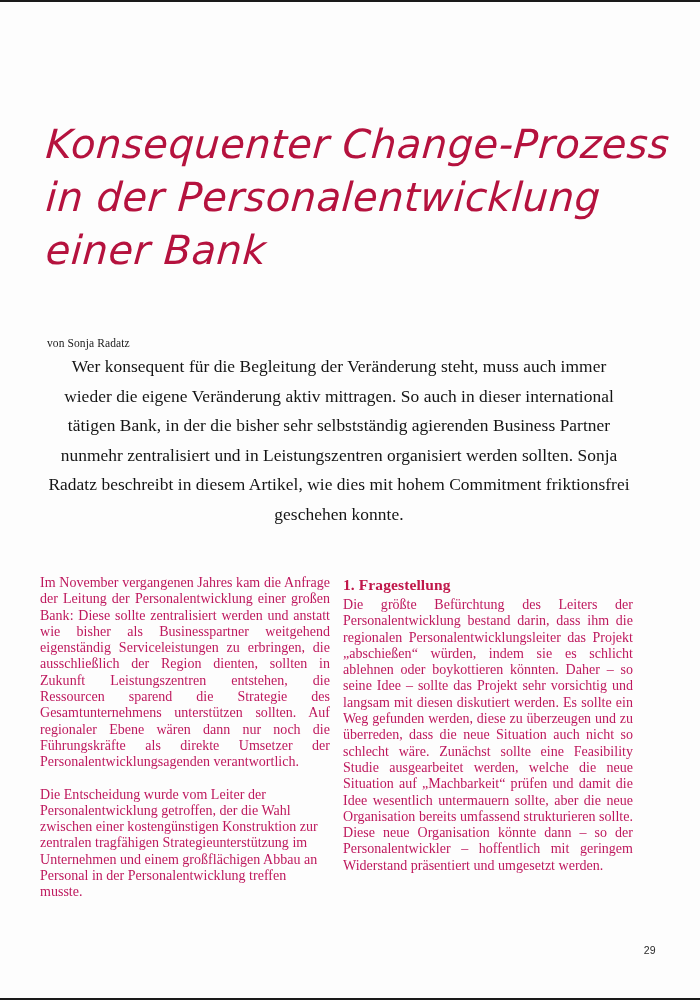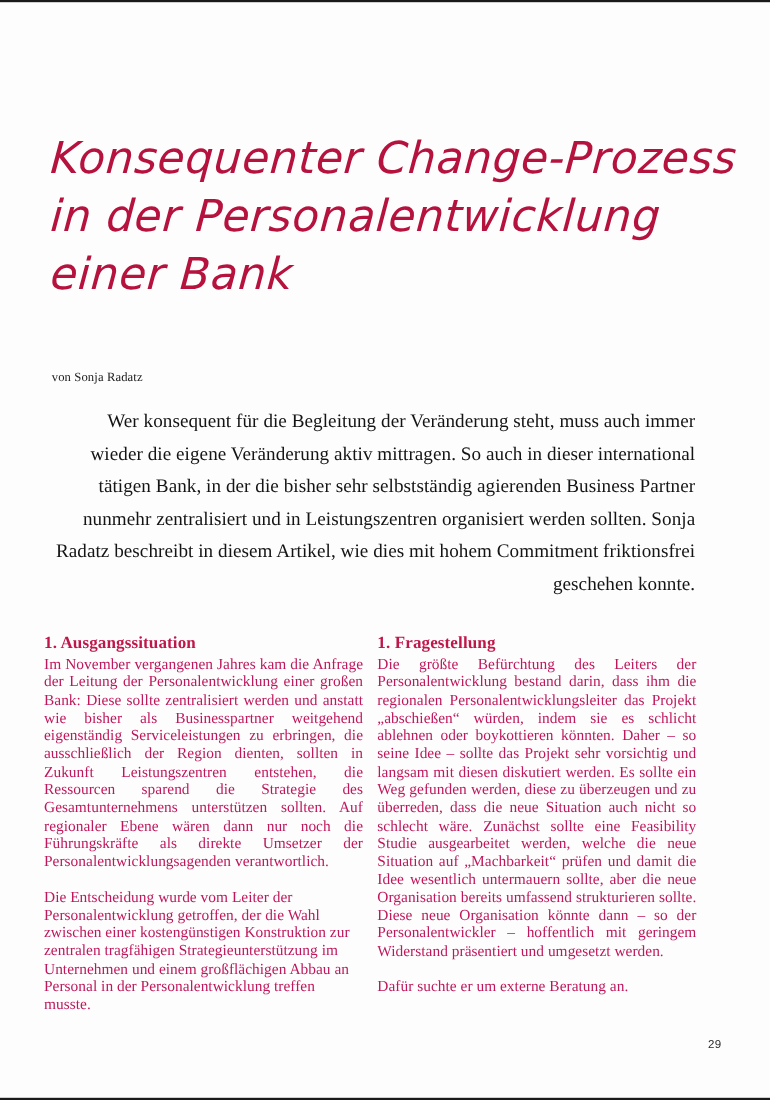--- a/index.html
+++ b/index.html
@@ -55,26 +55,26 @@
     font-family: "Liberation Serif", "DejaVu Serif", serif;
     font-size: 11.5px;
     color: #1b1b1b;
     letter-spacing: 0.1px;
   }
 
   
   .lead {
     position: absolute;
     left: 46px;
-    top: 368px;
+    top: 352px;
     width: 586px;
     font-size: 17.4px;
     line-height: 29.5px;
     color: #141414;
-    text-align: right;
+    text-align: center;
     letter-spacing: 0.05px;
   }
 
   
   .columns {
     position: absolute;
     left: 40px;
     top: 575px;
     width: 620px;
     display: flex;
@@ -134,29 +134,27 @@
     <div class="title-line">einer Bank</div>
   </div>
 
   <div class="author">von Sonja Radatz</div>
 
   <div class="lead">Wer konsequent für die Begleitung der Veränderung steht, muss auch immer wieder die eigene Veränderung aktiv mittragen. So auch in dieser international tätigen Bank, in der die bisher sehr selbstständig agierenden Business Partner nunmehr zentralisiert und in Leistungszentren organisiert werden sollten. Sonja Radatz beschreibt in diesem Artikel, wie dies mit hohem Commitment friktionsfrei geschehen konnte.</div>
 
   <div class="columns">
 
     <div class="col">
-      <h2 class="section-heading">1. Ausgangssituation</h2>
       <p>Im November vergangenen Jahres kam die Anfrage der Leitung der Personalentwicklung einer großen Bank: Diese sollte zentralisiert werden und anstatt wie bisher als Businesspartner weitgehend eigenständig Serviceleistungen zu erbringen, die ausschließlich der Region dienten, sollten in Zukunft Leistungszentren entstehen, die Ressourcen sparend die Strategie des Gesamtunternehmens unterstützen sollten. Auf regionaler Ebene wären dann nur noch die Führungskräfte als direkte Umsetzer der Personalentwicklungsagenden verantwortlich.</p>
       <p class="last-line-left">Die Entscheidung wurde vom Leiter der Personalentwicklung getroffen, der die Wahl zwischen einer kostengünstigen Konstruktion zur zentralen tragfähigen Strategieunterstützung im Unternehmen und einem großflächigen Abbau an Personal in der Personalentwicklung treffen musste.</p>
     </div>
 
     <div class="col">
       <h2 class="section-heading">1. Fragestellung</h2>
       <p>Die größte Befürchtung des Leiters der Personalentwicklung bestand darin, dass ihm die regionalen Personalentwicklungsleiter das Projekt „abschießen“ würden, indem sie es schlicht ablehnen oder boykottieren könnten. Daher – so seine Idee – sollte das Projekt sehr vorsichtig und langsam mit diesen diskutiert werden. Es sollte ein Weg gefunden werden, diese zu überzeugen und zu überreden, dass die neue Situation auch nicht so schlecht wäre. Zunächst sollte eine Feasibility Studie ausgearbeitet werden, welche die neue Situation auf „Machbarkeit“ prüfen und damit die Idee wesentlich untermauern sollte, aber die neue Organisation bereits umfassend strukturieren sollte. Diese neue Organisation könnte dann – so der Personalentwickler – hoffentlich mit geringem Widerstand präsentiert und umgesetzt werden.</p>
-      <p class="last-line-left">Dafür suchte er um externe Beratung an.</p>
     </div>
 
   </div>
 
   <div class="page-number">29</div>
 
   <div class="scan-edge-bottom"></div>
 
 </div>
 

